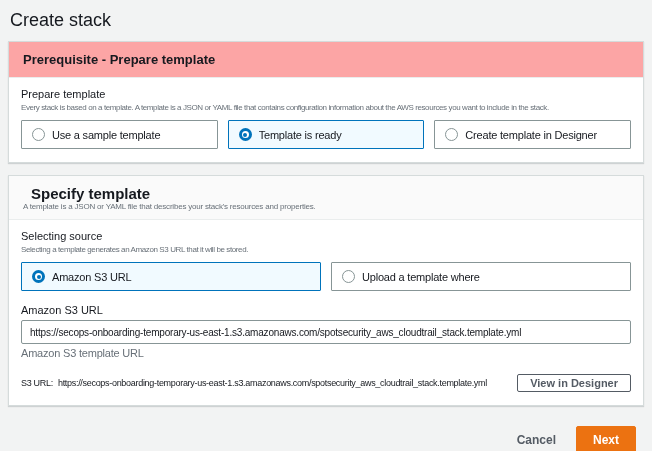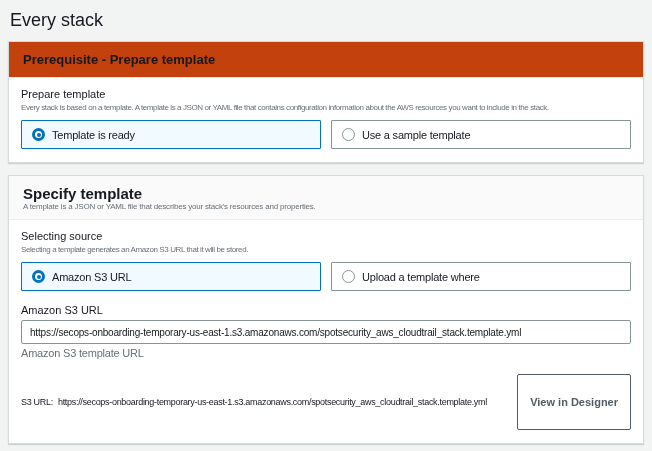--- a/index.html
+++ b/index.html
@@ -14,27 +14,27 @@
   .page-title { font-size:18px; font-weight:400; color:#16191f; padding:2px 2px 10px 2px; }
 
   .panel {
     background:#fff;
     border:1px solid #d5dbdb;
     box-shadow:0 1px 1px 0 rgba(0,28,36,0.15);
     border-radius:0;
     margin-bottom:12px;
   }
   .panel-header {
-    background:#c2410c;
+    background:#fca5a5;
     border-bottom:1px solid #eaeded;
     padding:10px 14px;
   }
   .panel-header h2 { font-size:13px; font-weight:700; color:#16191f; }
   .panel-header.lg { background:#fafafa; padding:9px 14px 8px 14px; }
-  .panel-header.lg h2 { font-size:15px; }
+  .panel-header.lg h2 { font-size:15px;margin-left:8px; }
   .panel-header .hdr-desc { font-size:8px; letter-spacing:-0.2px; color:#687078; white-space:nowrap; overflow:hidden; }
 
   .panel-body { padding:10px 12px 13px 12px; }
 
   .field-label { font-size:11px; font-weight:400; color:#16191f; }
   .field-desc { font-size:8px; letter-spacing:-0.4px; color:#687078; margin-top:3px; white-space:nowrap; overflow:hidden; }
 
   .tile-row { display:flex; gap:10px; margin-top:8px; }
   .tile {
     flex:1;
@@ -76,21 +76,21 @@
 
   .s3-row { display:flex; align-items:center; margin-top:15px; gap:8px; }
   .s3-text { flex:1; min-width:0; font-size:9px; letter-spacing:-0.3px; color:#16191f; white-space:nowrap; overflow:hidden; }
   .s3-text .lbl { margin-right:5px;margin-top:24px; }
   .btn-secondary {
     flex:none;
     background:#fff; color:#545b64;
     border:1px solid #545b64; border-radius:2px;
     font-family:"Liberation Sans", sans-serif;
     font-size:11px; font-weight:700;
-    padding:21px 12px; cursor:pointer;
+    padding:2px 12px; cursor:pointer;
   }
 
   .footer { display:flex; justify-content:flex-end; align-items:center; gap:16px; padding:8px 8px 0 0; }
   .btn-link {
     background:none; border:none; cursor:pointer;
     font-family:"Liberation Sans", sans-serif;
     font-size:12px; font-weight:700; color:#545b64; padding:6px 4px;
   }
   .btn-primary {
     background:#ec7211; color:#fff;
@@ -98,37 +98,41 @@
     font-family:"Liberation Sans", sans-serif;
     font-size:12px; font-weight:700;
     padding:6px 16px; cursor:pointer;
   }
 </style>
 </head>
 <body>
 
 <div class="page">
 
-  <h1 class="page-title">Every stack</h1>
+  <h1 class="page-title">Create stack</h1>
 
   <section class="panel">
     <div class="panel-header">
       <h2>Prerequisite - Prepare template</h2>
     </div>
     <div class="panel-body">
       <div class="field-label">Prepare template</div>
       <div class="field-desc">Every stack is based on a template. A template is a JSON or YAML file that contains configuration information about the AWS resources you want to include in the stack.</div>
       <div class="tile-row">
+        <div class="tile">
+          <span class="radio"></span>
+          <span>Use a sample template</span>
+        </div>
         <div class="tile selected">
           <span class="radio"></span>
           <span>Template is ready</span>
         </div>
         <div class="tile">
           <span class="radio"></span>
-          <span>Use a sample template</span>
+          <span>Create template in Designer</span>
         </div>
       </div>
     </div>
   </section>
 
   <section class="panel">
     <div class="panel-header lg">
       <h2>Specify template</h2>
       <div class="hdr-desc">A template is a JSON or YAML file that describes your stack's resources and properties.</div>
     </div>

